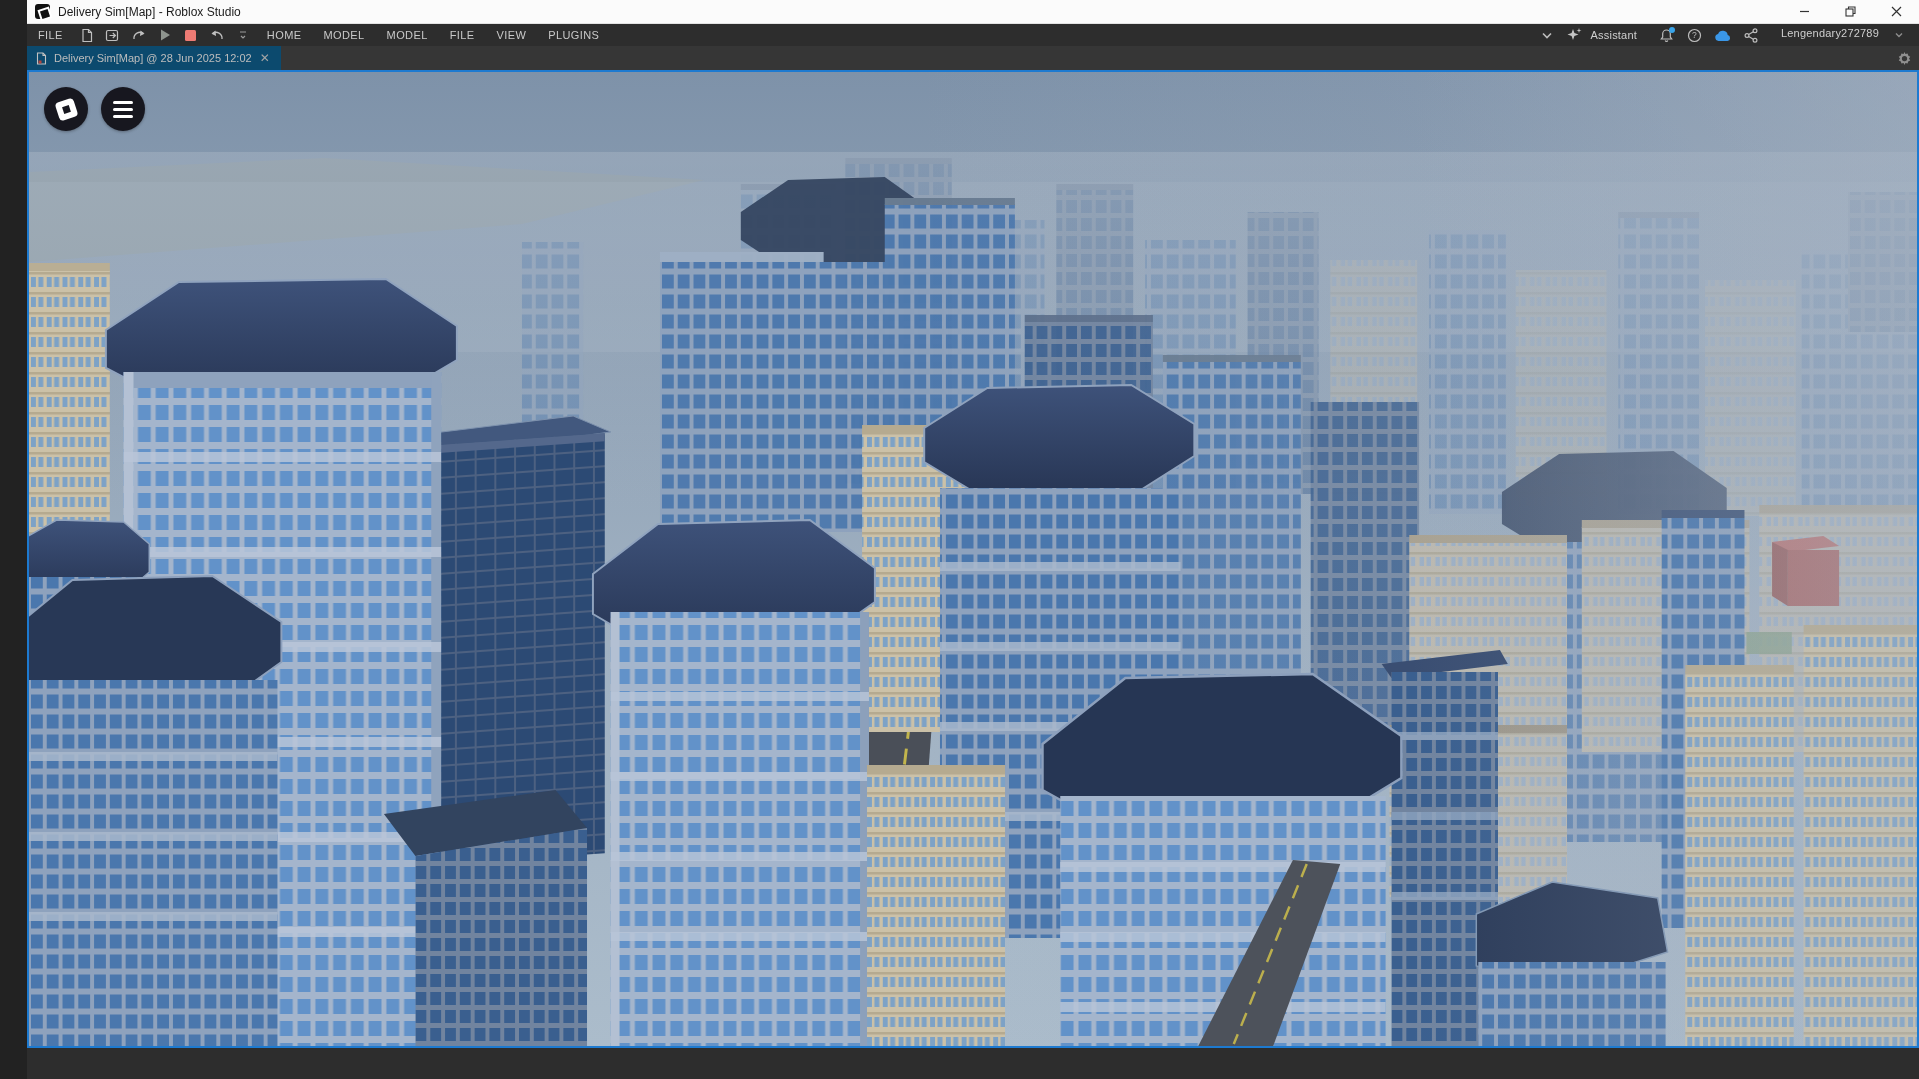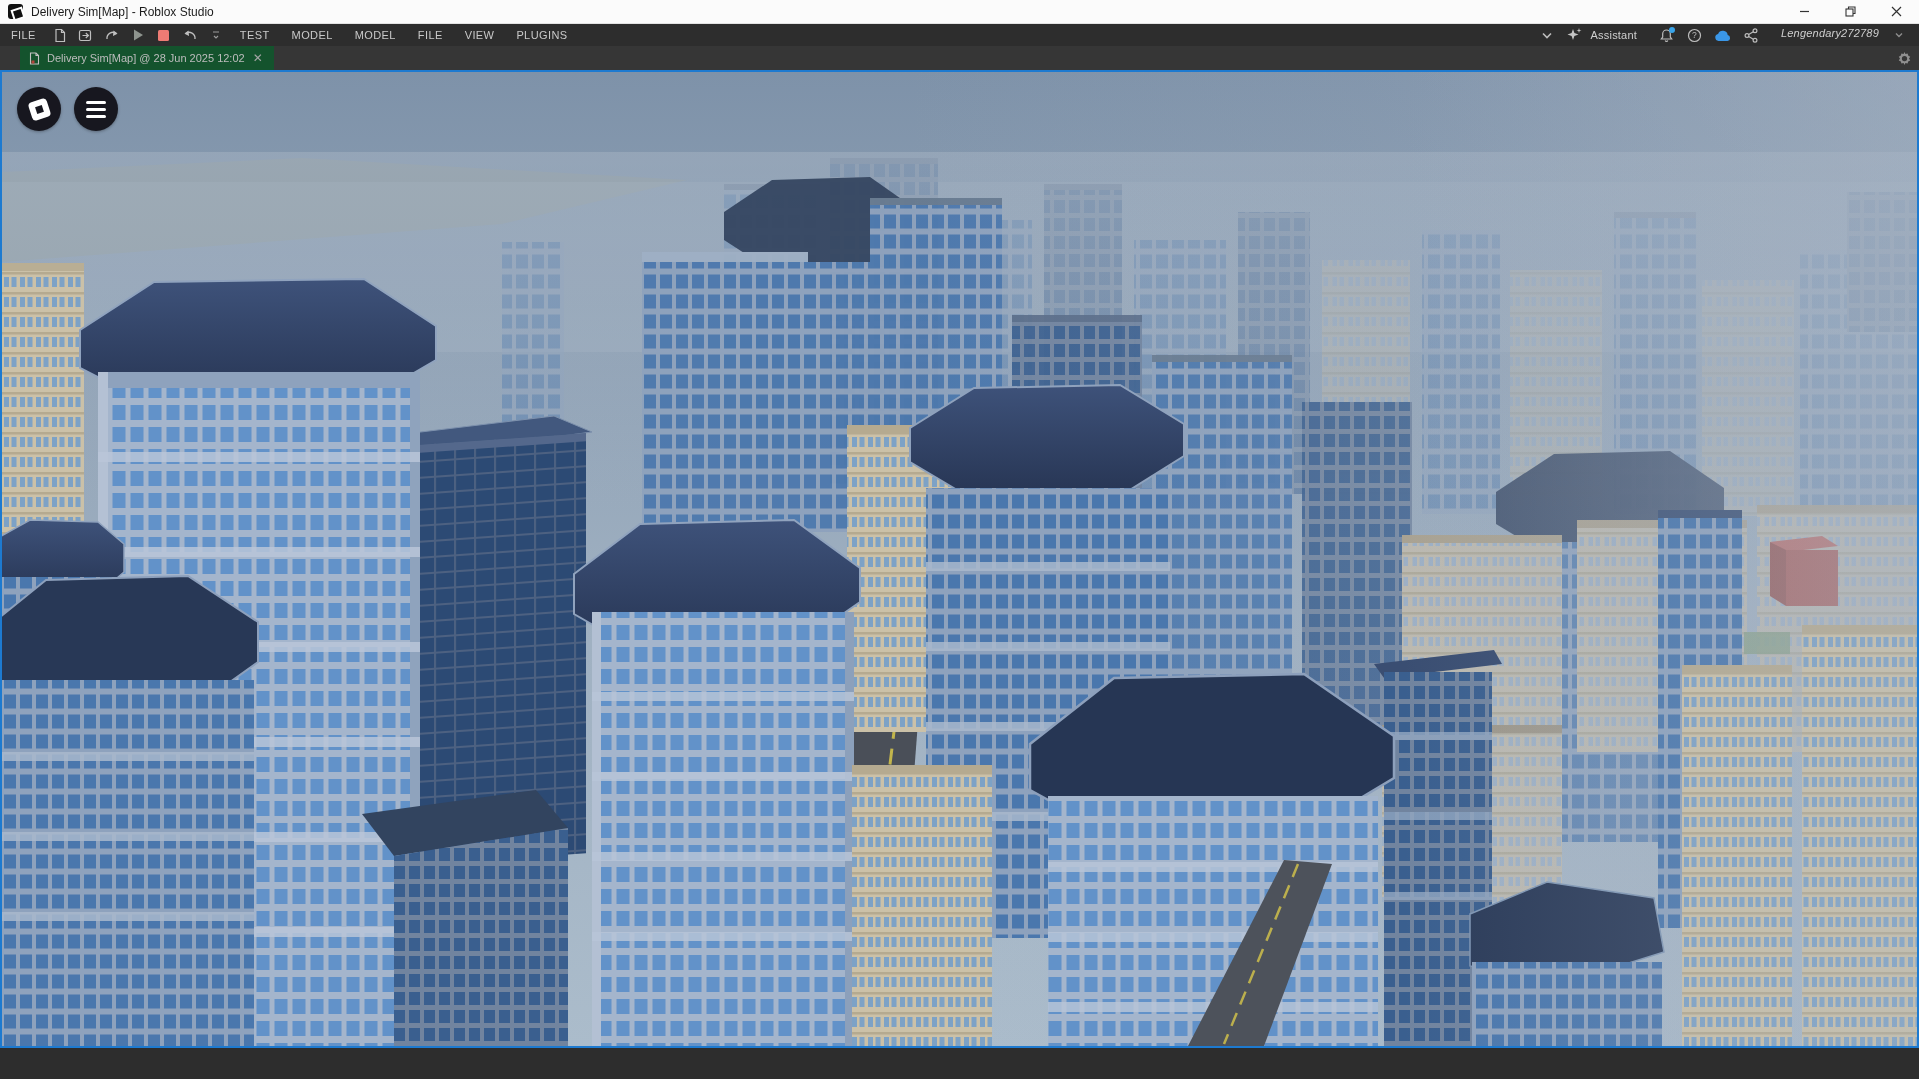--- a/index.html
+++ b/index.html
@@ -1,18 +1,18 @@
 <!DOCTYPE html>
 <html><head>
 <meta charset="utf-8">
 <style>
   * { margin:0; padding:0; box-sizing:border-box; }
   html,body { width:1919px; height:1079px; overflow:hidden; background:#222;
     font-family:"Liberation Sans", sans-serif; }
-  .app { display:flex; flex-direction:column; width:1919px; height:1079px; }
+  .app { display:flex; flex-direction:column; width:1919px; height:1079px;padding-left:27px; }
 
   
   .titlebar { height:24px; background:#fbfbfb; display:flex; align-items:center;
     border-bottom:1px solid #e3e3e3; }
   .app-icon { width:15px; height:15px; background:#111; border-radius:3px; margin:0 8px 0 8px;
     position:relative; flex:0 0 auto; }
   .app-icon::before { content:""; position:absolute; left:3.5px; top:3.5px; width:8px; height:8px;
     border:2px solid #fff; transform:rotate(-18deg); }
   .title-text { font-size:12px; color:#1b1b1b; }
   .tb-spacer { flex:1; }
@@ -24,26 +24,26 @@
   .menubar { height:22px; background:#2d2d2d; display:flex; align-items:center;
     color:#c9c9c9; font-size:11px; letter-spacing:.4px; }
   .menu-item { padding:0 11px; height:22px; display:flex; align-items:center; cursor:default;text-align:center; }
   .tool-ico { width:26px; height:22px; display:flex; align-items:center; justify-content:center; }
   .tool-ico svg { display:block; }
   .mb-right { margin-left:auto; display:flex; align-items:center; gap:4px; padding-right:8px; }
   .mb-right .lbl { font-size:11px; color:#cfcfcf; letter-spacing:.2px; }
   .ric { width:24px; height:22px; display:flex; align-items:center; justify-content:center; position:relative; }
   .noti-dot { position:absolute; top:3px; right:4px; width:6px; height:6px; border-radius:50%;
     background:#38a4ea; }
-  .username { margin:0 4px 4px 14px;font-style:italic; }
+  .username { margin:0 4px 4px 14px; }
 
   
   .tabbar { height:24px; background:#363636; display:flex; align-items:stretch; }
-  .tab { background:#14532d; display:flex; align-items:center; gap:7px; padding:0 10px 0 9px;
-    color:#bdbdbd; font-size:11px; max-width:260px;margin-left:20px; }
+  .tab { background:#0c4a6e; display:flex; align-items:center; gap:7px; padding:0 10px 0 9px;
+    color:#bdbdbd; font-size:11px; max-width:260px; }
   .tab-close { color:#a5a5a5; font-size:12px; line-height:1; padding:0 1px; }
   .tab-right { margin-left:auto; display:flex; align-items:center; padding-right:7px; }
 
   
   .viewport { flex:1; position:relative; border:2px solid #1d7ad0; background:#8ba0b5; overflow:hidden; }
   .viewport svg.scene { position:absolute; inset:0; width:100%; height:100%; }
   .vp-btn { position:absolute; width:44px; height:44px; border-radius:50%; background:#17171f;
     display:flex; align-items:center; justify-content:center; box-shadow:0 1px 3px rgba(0,0,0,.3); }
   .vp-btn.b1 { left:15px; top:15px; }
   .vp-btn.b2 { left:72px; top:15px; }
@@ -118,21 +118,21 @@
       <svg width="16" height="14" viewBox="0 0 16 14">
           <path d="M13 11 A6 6 0 0 0 3.5 5.5" fill="none" stroke="#bfbfbf" stroke-width="1.3"></path>
           <path d="M6.5 2.5 L2.5 5.8 L7 8" fill="#bfbfbf"></path>
         </svg>
     </div>
     <div class="tool-ico">
       <svg width="10" height="10" viewBox="0 0 10 10">
           <path d="M2 2 H8 M3 6 L5 8 L7 6" fill="none" stroke="#9b9b9b" stroke-width="1.2"></path>
         </svg>
     </div>
-    <div class="menu-item">TEST</div>
+    <div class="menu-item">HOME</div>
     <div class="menu-item">MODEL</div>
     <div class="menu-item">MODEL</div>
     <div class="menu-item">FILE</div>
     <div class="menu-item">VIEW</div>
     <div class="menu-item">PLUGINS</div>
 
     <div class="mb-right">
       <div class="ric">
         <svg width="10" height="7" viewBox="0 0 10 7">
             <path d="M1 1.5 L5 5.5 L9 1.5" fill="none" stroke="#bdbdbd" stroke-width="1.6"></path>

